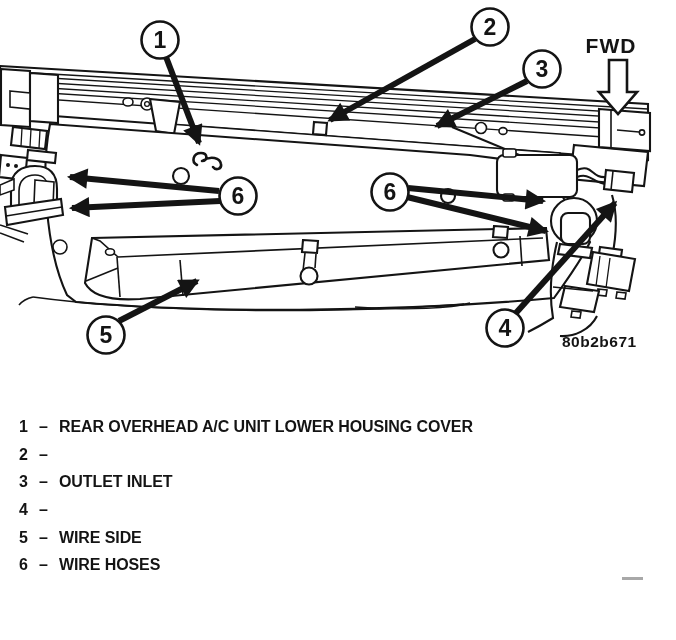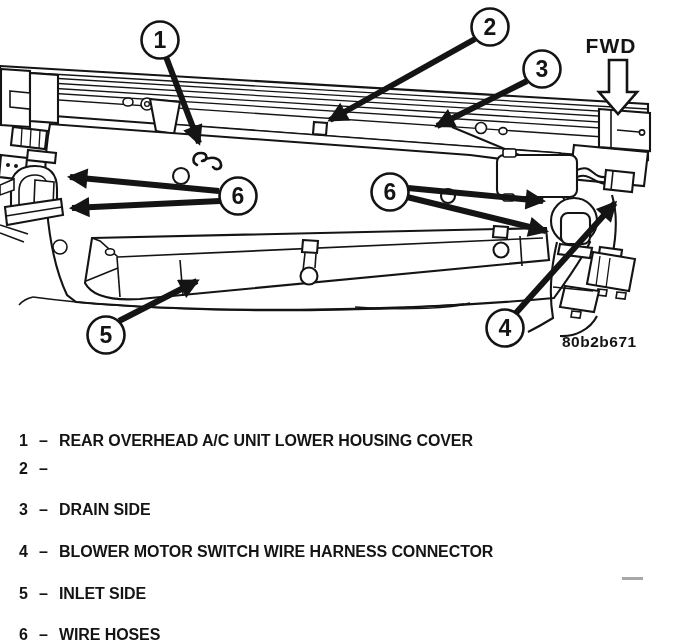--- a/index.html
+++ b/index.html
@@ -48,21 +48,21 @@
     position:absolute; left:19px; top:419px; width:620px;
   }
   .legend-row {
     display:flex; align-items:baseline;
     font-size:16px; font-weight:bold; letter-spacing:-0.1px;
     line-height:16.5px; margin-bottom:11.2px;
     white-space:nowrap;
   }
   .lg-num  { width:20px; flex:0 0 auto; }
   .lg-dash { width:20px; flex:0 0 auto; text-align:left; }
-  .lg-label{ flex:0 0 auto;margin-top:14px; }
+  .lg-label{ flex:0 0 auto; }
 
   .divider-mark {
     position:absolute; left:622px; top:577px;
     width:21px; height:3px; background: var(--faint);
   }
 </style>
 </head>
 <body>
 
 <div class="page">
@@ -260,31 +260,30 @@
       <span class="lg-dash">–</span>
       <span class="lg-label">REAR OVERHEAD A/C UNIT LOWER HOUSING COVER</span>
     </div>
     <div class="legend-row">
       <span class="lg-num">2</span>
       <span class="lg-dash">–</span>
     </div>
     <div class="legend-row">
       <span class="lg-num">3</span>
       <span class="lg-dash">–</span>
-      <span class="lg-label">DRAIN SIDE</span>
+      <span class="lg-label">OUTLET INLET</span>
     </div>
     <div class="legend-row">
       <span class="lg-num">4</span>
       <span class="lg-dash">–</span>
-      <span class="lg-label">BLOWER MOTOR SWITCH WIRE HARNESS CONNECTOR</span>
     </div>
     <div class="legend-row">
       <span class="lg-num">5</span>
       <span class="lg-dash">–</span>
-      <span class="lg-label">INLET SIDE</span>
+      <span class="lg-label">WIRE SIDE</span>
     </div>
     <div class="legend-row">
       <span class="lg-num">6</span>
       <span class="lg-dash">–</span>
       <span class="lg-label">WIRE HOSES</span>
     </div>
   </div>
 
   <div class="divider-mark"></div>
 </div>

